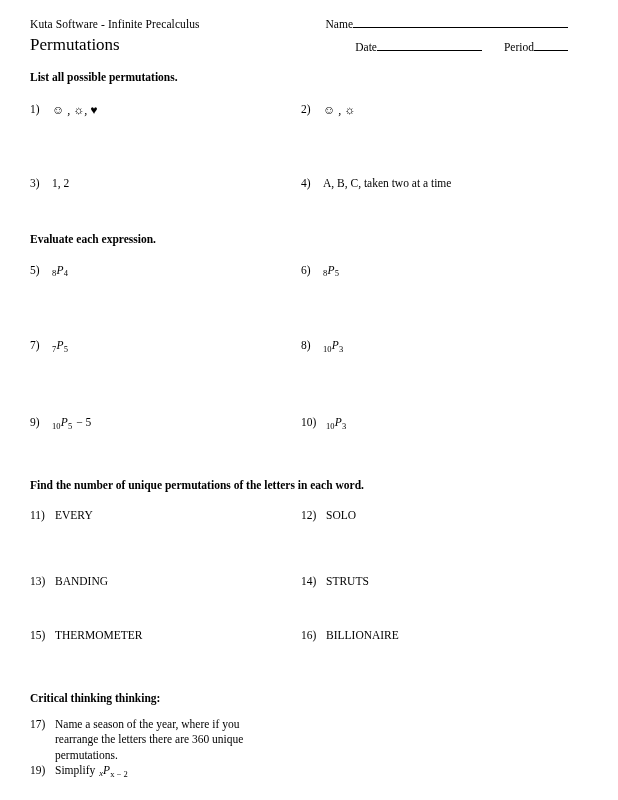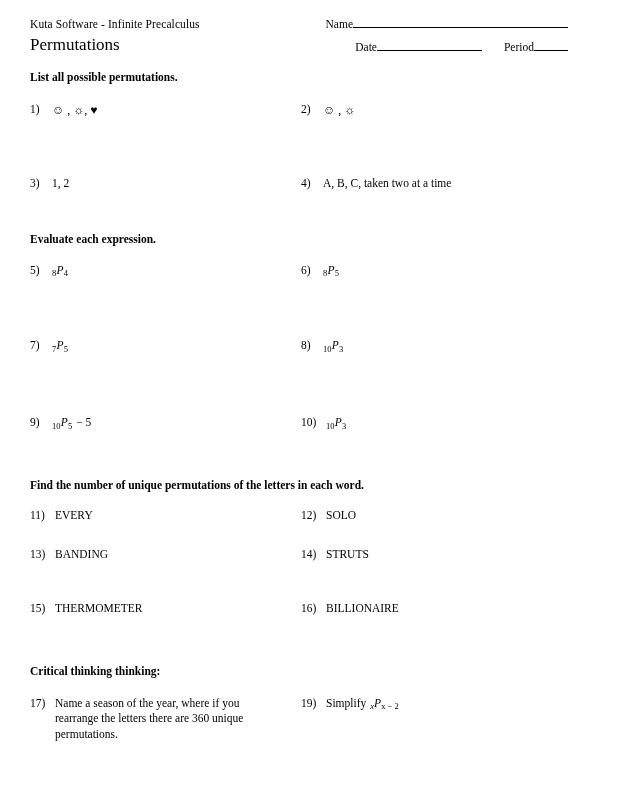--- a/index.html
+++ b/index.html
@@ -224,21 +224,21 @@
       <div class="qcell wide-num">
         <span class="num">11)</span>
         <span class="qtext">EVERY</span>
       </div>
       <div class="qcell wide-num">
         <span class="num">12)</span>
         <span class="qtext">SOLO</span>
       </div>
     </div>
 
-    <div class="qrow" style="margin-top:23px;">
+    <div class="qrow" style="margin-top:50px;">
       <div class="qcell wide-num">
         <span class="num">13)</span>
         <span class="qtext">BANDING</span>
       </div>
       <div class="qcell wide-num">
         <span class="num">14)</span>
         <span class="qtext">STRUTS</span>
       </div>
     </div>
 
@@ -250,21 +250,21 @@
       <div class="qcell wide-num">
         <span class="num">16)</span>
         <span class="qtext">BILLIONAIRE</span>
       </div>
     </div>
   </div>
 
   <div class="section-head" style="margin-top:48px;">Critical thinking thinking:</div>
 
   <div class="grid ct-wrap">
-    <div class="qrow" style="margin-top:19px;">
+    <div class="qrow" style="margin-top:13px;flex-direction:column;">
       <div class="qcell wide-num">
         <span class="num">17)</span>
         <span class="qtext ct-text">Name a season of the year, where if you rearrange the letters there are 360 unique permutations.</span>
       </div>
       <div class="qcell wide-num">
         <span class="num">19)</span>
         <span class="qtext perm"><span>Simplify</span><span style="display:inline-block;width:4px;"></span><span class="preitalic">x</span><span class="P">P</span><span class="post">x − 2</span></span>
       </div>
     </div>
   </div>

